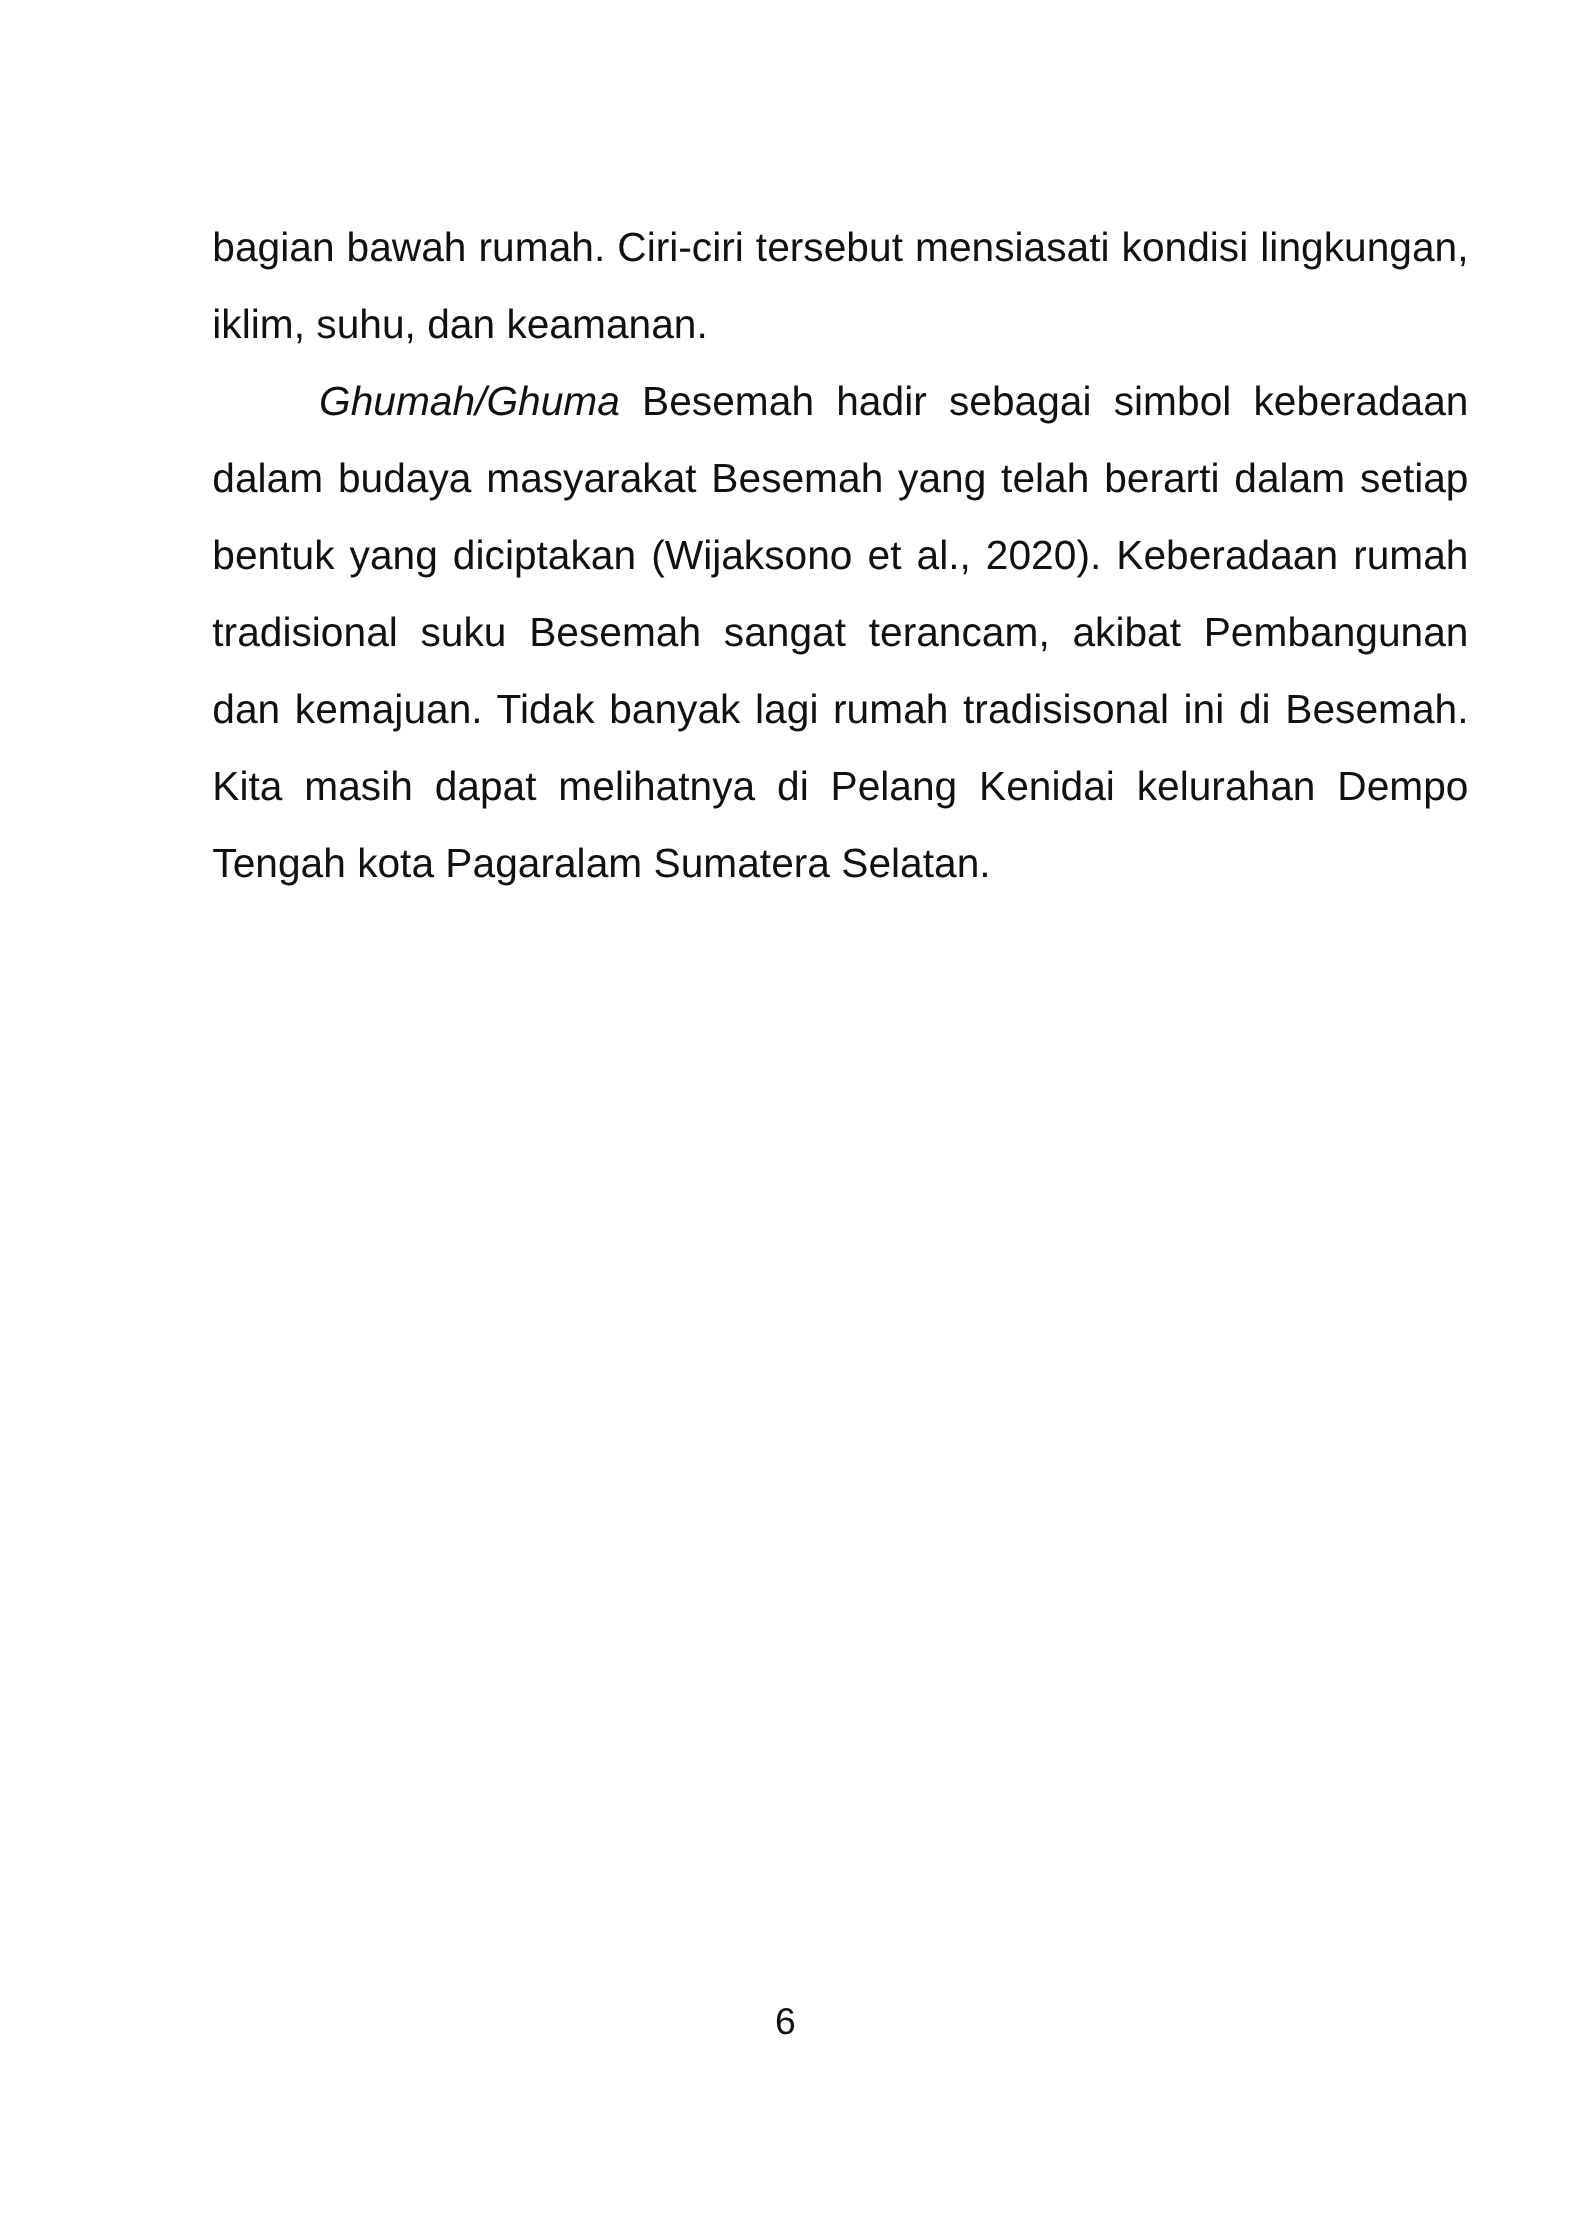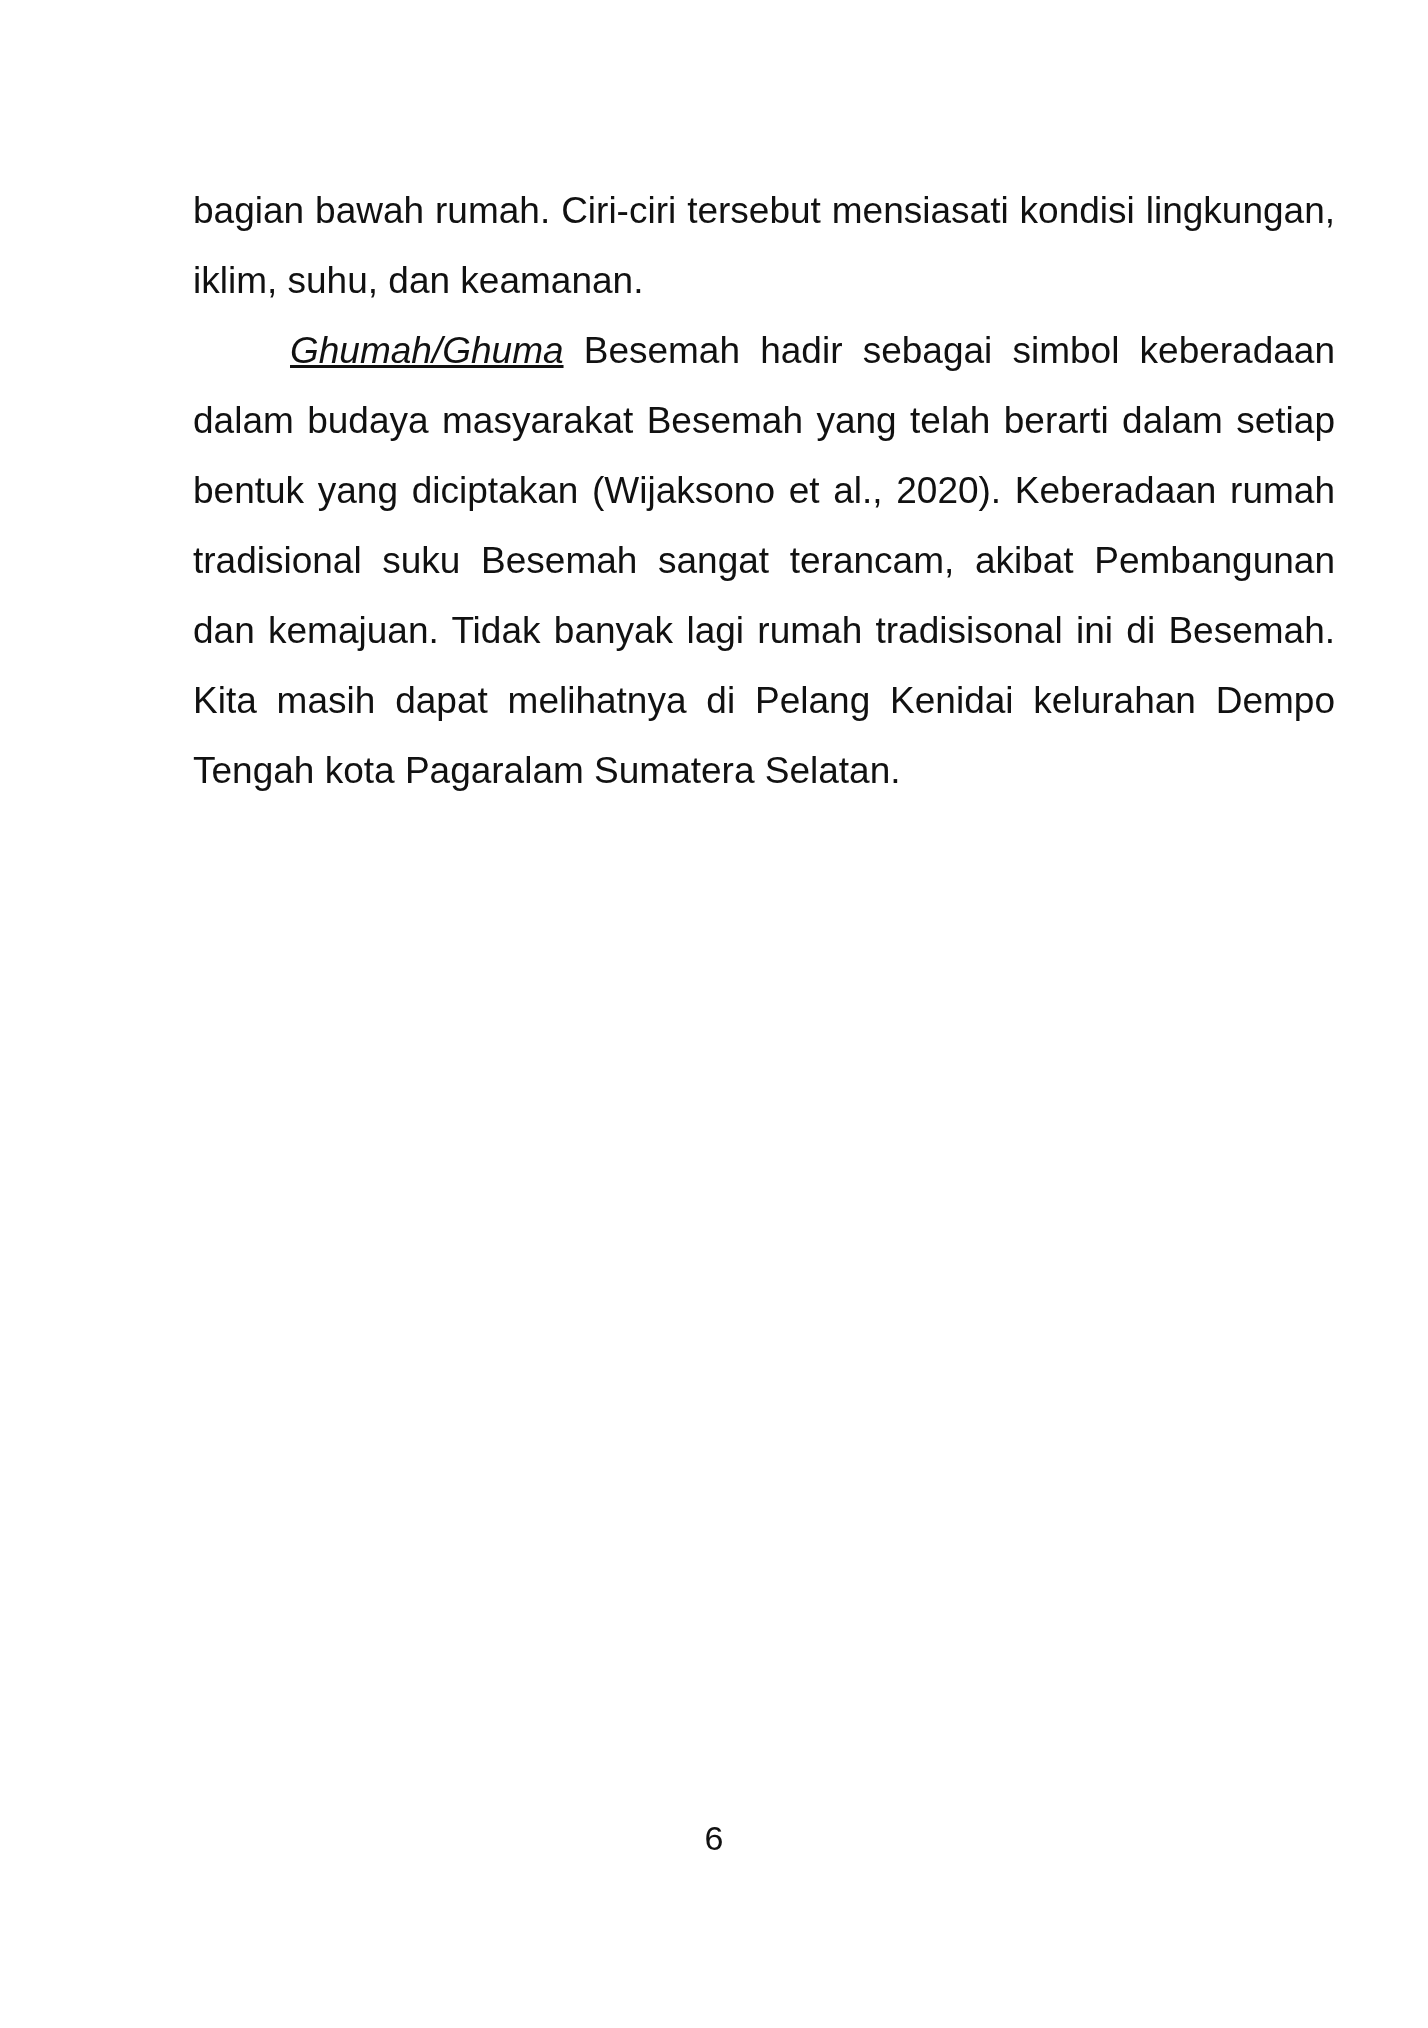--- a/index.html
+++ b/index.html
@@ -11,36 +11,35 @@
       width: 1428px;
       height: 2028px;
       position: relative;
       overflow: hidden;
       font-family: "Liberation Sans", sans-serif;
       color: #111111;
     }
     .page-body {
       position: absolute;
       left: 193px;
-      top: 176px;
+      top: 190px;
       width: 1142px;
     }
     .para {
       margin: 0;
       font-size: 37px;
       line-height: 70px;
       text-align: justify;
       letter-spacing: 0px;
     }
     .para.indent {
       text-indent: 97px;
     }
     .para .it {
       font-style: italic;
-      text-decoration: underline;
     }
     .page-number {
       position: absolute;
       left: 0;
       width: 1428px;
       top: 1818px;
       text-align: center;
       font-size: 34px;
       line-height: 40px;
     }

